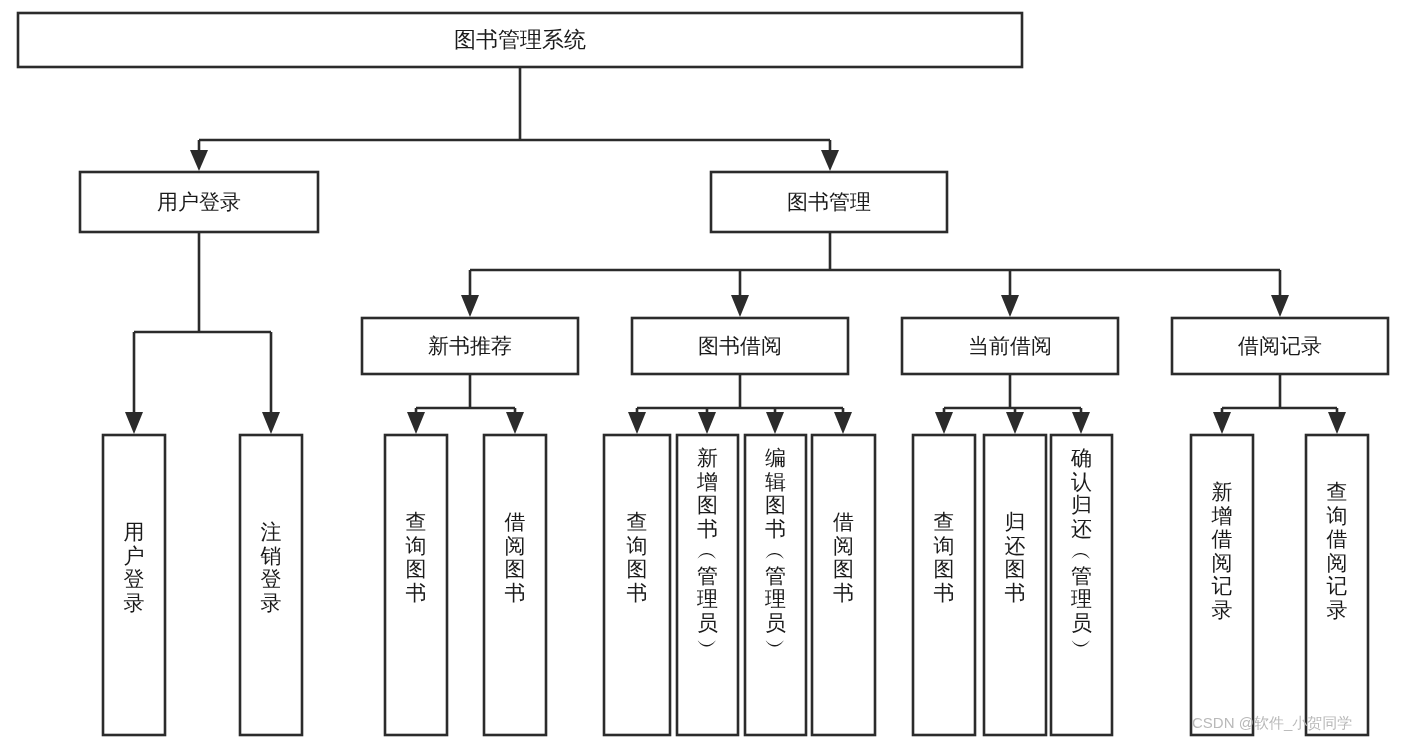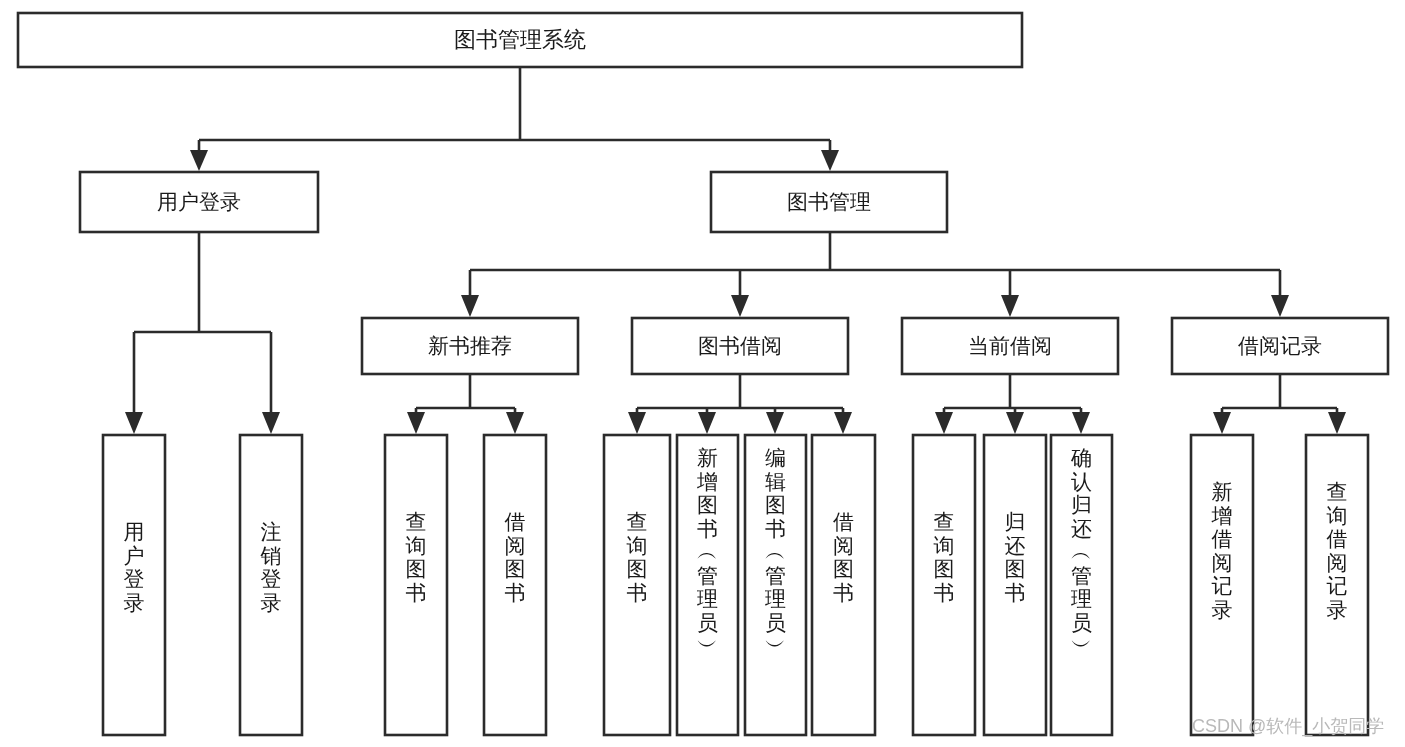--- a/index.html
+++ b/index.html
@@ -73,21 +73,21 @@
   }
   .vlabel span {
     display: block;
     text-align: center;
   }
   .watermark {
     position: absolute;
     left: 1192px;
     top: 714px;
     font-family: "Liberation Sans", "DejaVu Sans", sans-serif;
-    font-size: 18px;
+    font-size: 15px;
     color: #b9b9b9;
     white-space: nowrap;
   }
 </style>
 </head>
 <body>
 
 <div id="diagram-root">
 
   <svg id="flow-svg" viewBox="0 0 1405 747">

